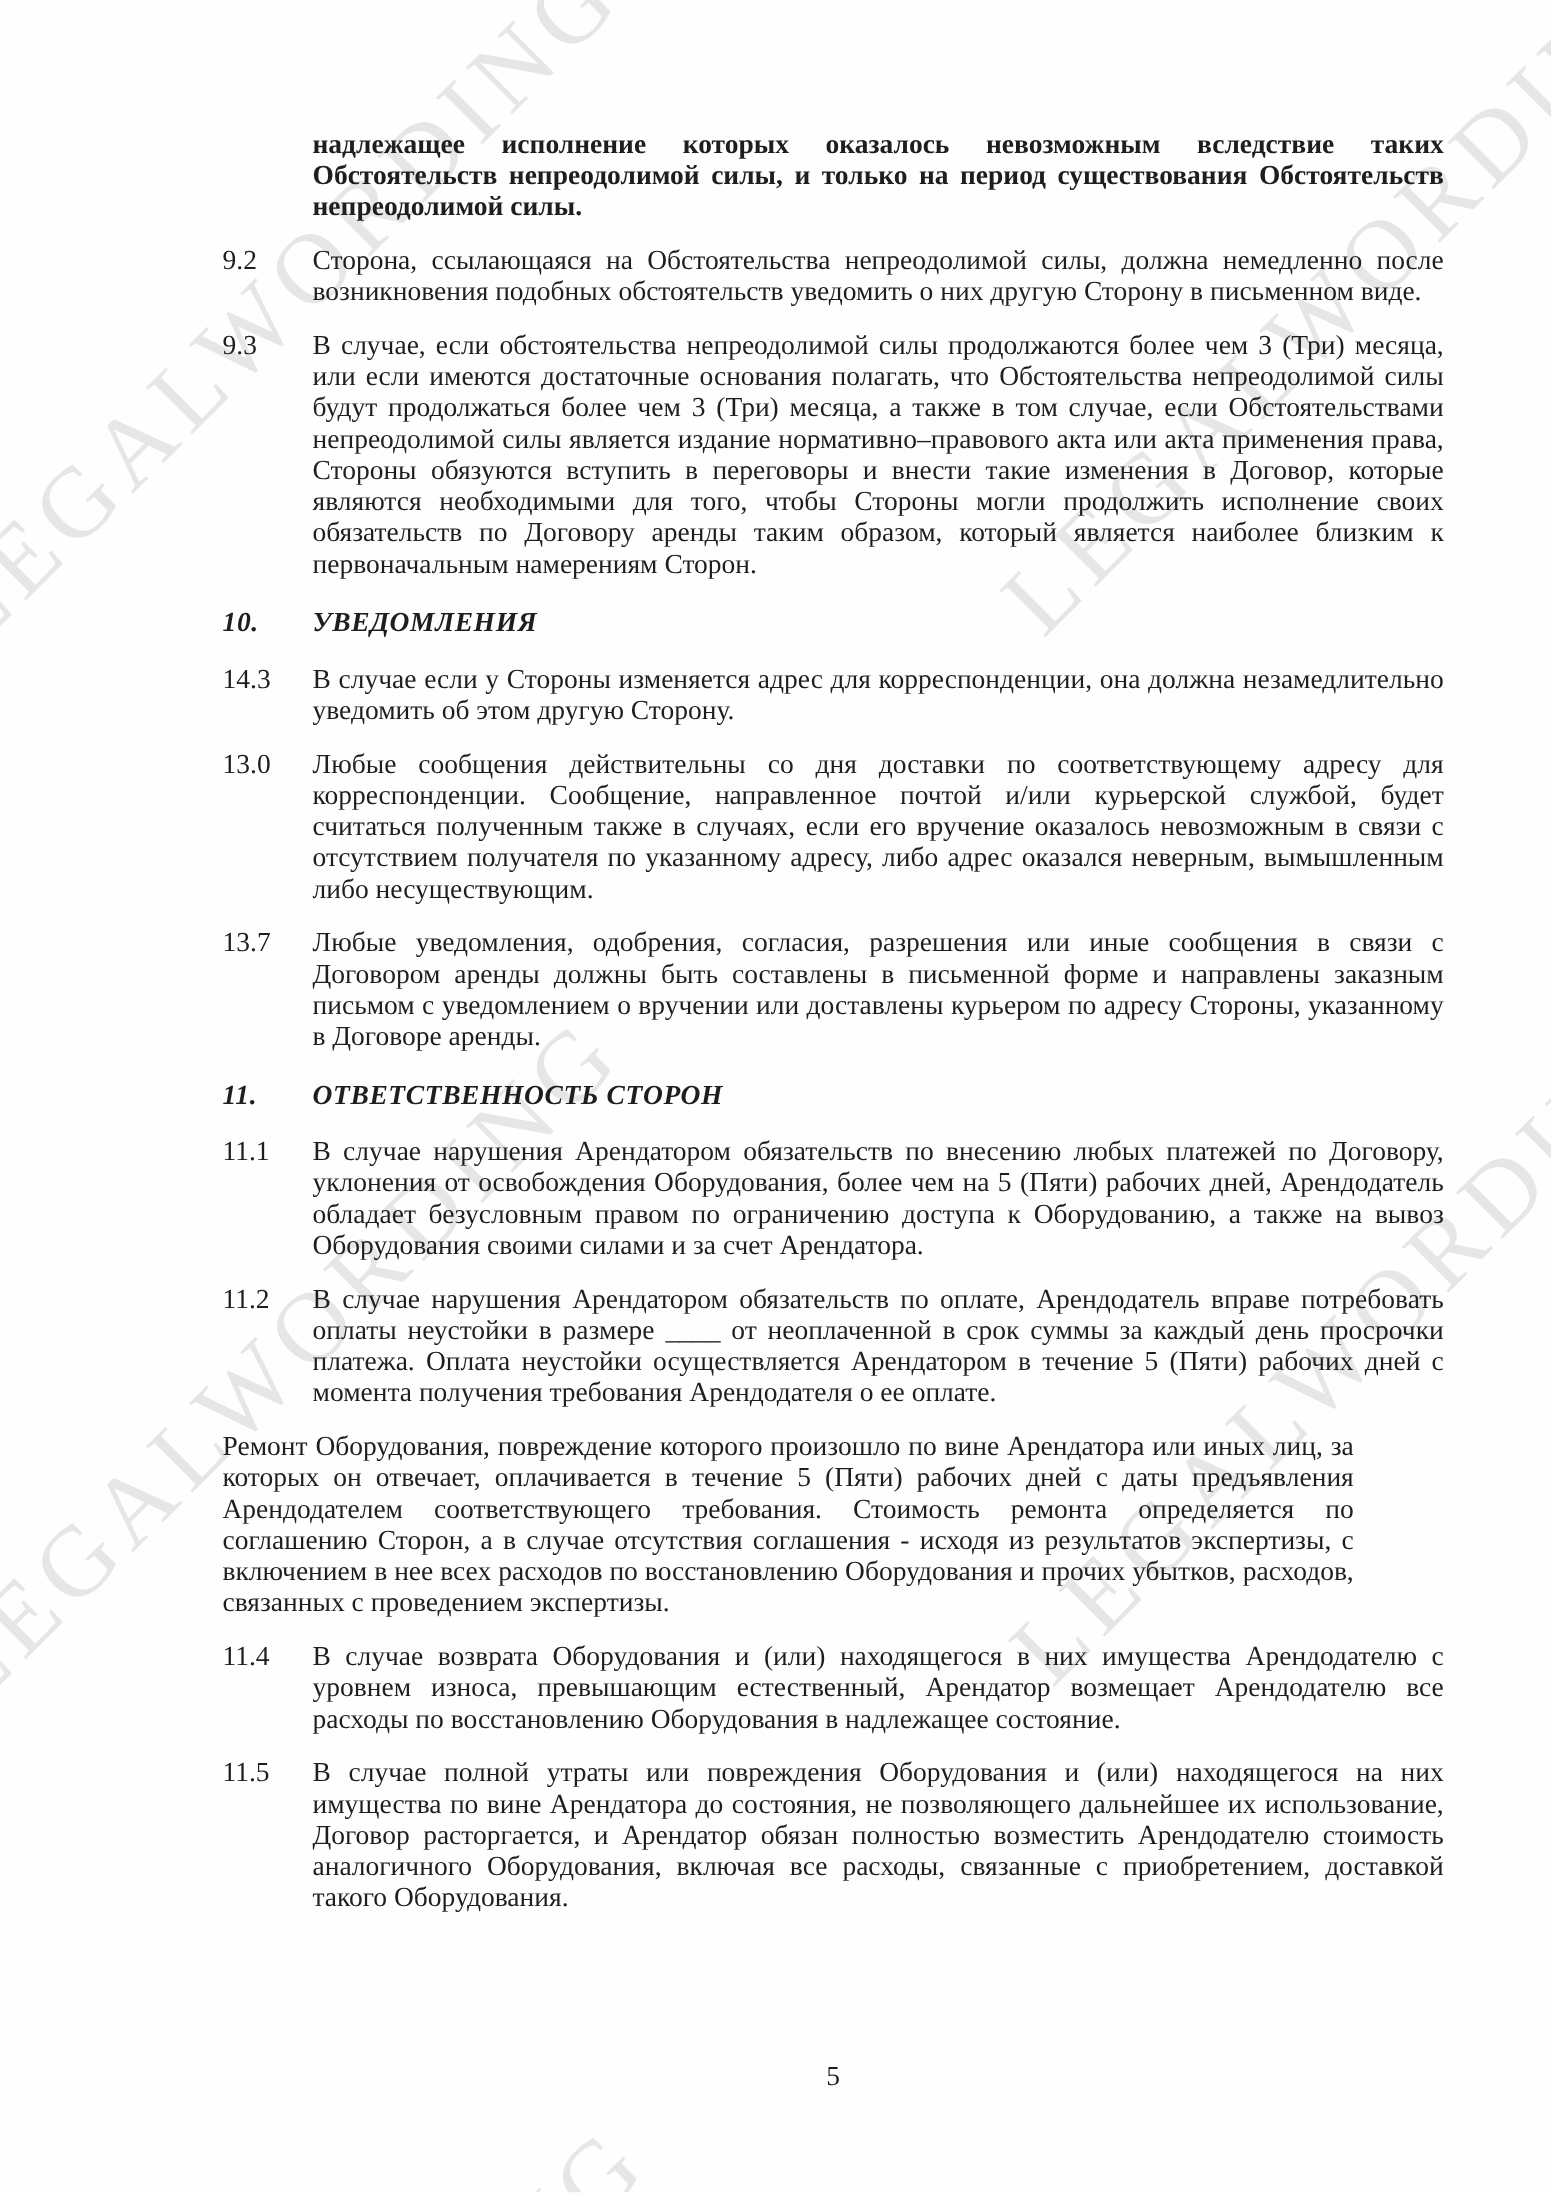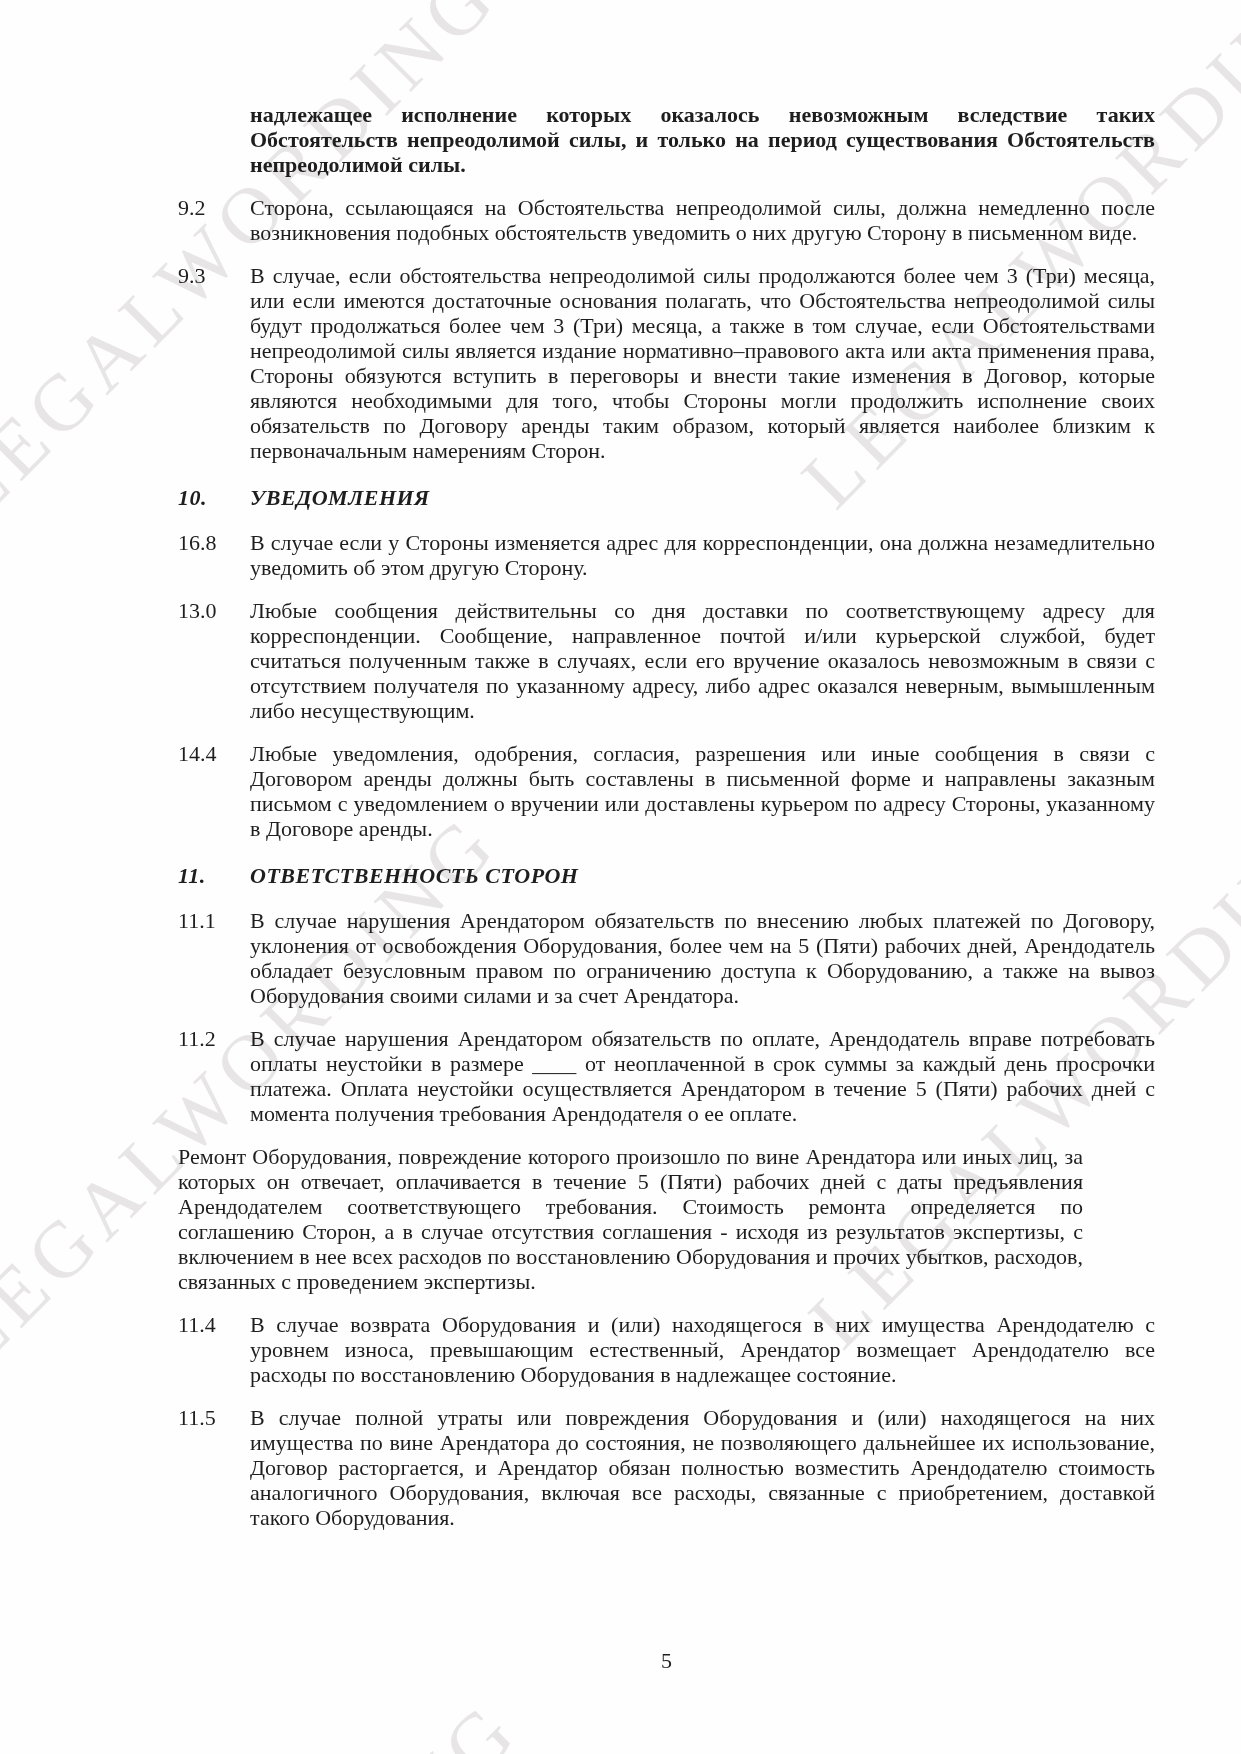--- a/index.html
+++ b/index.html
@@ -100,29 +100,29 @@
         </div>
         <div class="row clause">
           <div class="num">9.3</div>
           <div class="txt">В случае, если обстоятельства непреодолимой силы продолжаются более чем 3 (Три) месяца, или если имеются достаточные основания полагать, что Обстоятельства непреодолимой силы будут продолжаться более чем 3 (Три) месяца, а также в том случае, если Обстоятельствами непреодолимой силы является издание нормативно–правового акта или акта применения права, Стороны обязуются вступить в переговоры и внести такие изменения в Договор, которые являются необходимыми для того, чтобы Стороны могли продолжить исполнение своих обязательств по Договору аренды таким образом, который является наиболее близким к первоначальным намерениям Сторон.</div>
         </div>
         <div class="row heading">
           <div class="num">10.</div>
           <div class="txt">УВЕДОМЛЕНИЯ</div>
         </div>
         <div class="row clause">
-          <div class="num">16.8</div>
+          <div class="num">14.3</div>
           <div class="txt">В случае если у Стороны изменяется адрес для корреспонденции, она должна незамедлительно уведомить об этом другую Сторону.</div>
         </div>
         <div class="row clause">
           <div class="num">13.0</div>
           <div class="txt">Любые сообщения действительны со дня доставки по соответствующему адресу для корреспонденции. Сообщение, направленное почтой и/или курьерской службой, будет считаться полученным также в случаях, если его вручение оказалось невозможным в связи с отсутствием получателя по указанному адресу, либо адрес оказался неверным, вымышленным либо несуществующим.</div>
         </div>
         <div class="row clause">
-          <div class="num">14.4</div>
+          <div class="num">13.7</div>
           <div class="txt">Любые уведомления, одобрения, согласия, разрешения или иные сообщения в связи с Договором аренды должны быть составлены в письменной форме и направлены заказным письмом с уведомлением о вручении или доставлены курьером по адресу Стороны, указанному в Договоре аренды.</div>
         </div>
         <div class="row heading">
           <div class="num">11.</div>
           <div class="txt">ОТВЕТСТВЕННОСТЬ СТОРОН</div>
         </div>
         <div class="row clause">
           <div class="num">11.1</div>
           <div class="txt">В случае нарушения Арендатором обязательств по внесению любых платежей по Договору, уклонения от освобождения Оборудования, более чем на 5 (Пяти) рабочих дней, Арендодатель обладает безусловным правом по ограничению доступа к Оборудованию, а также на вывоз Оборудования своими силами и за счет Арендатора.</div>
         </div>

